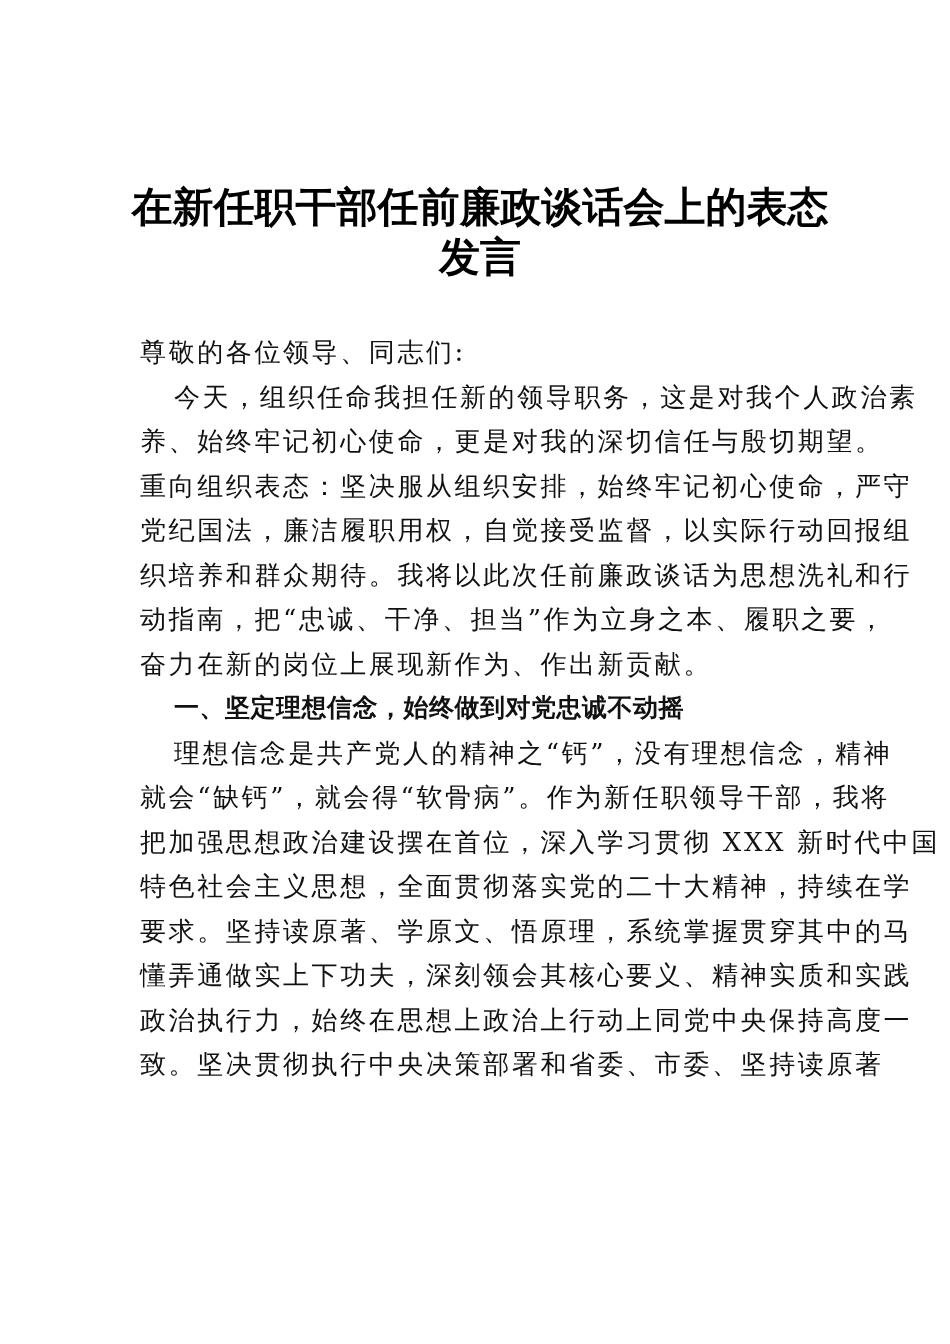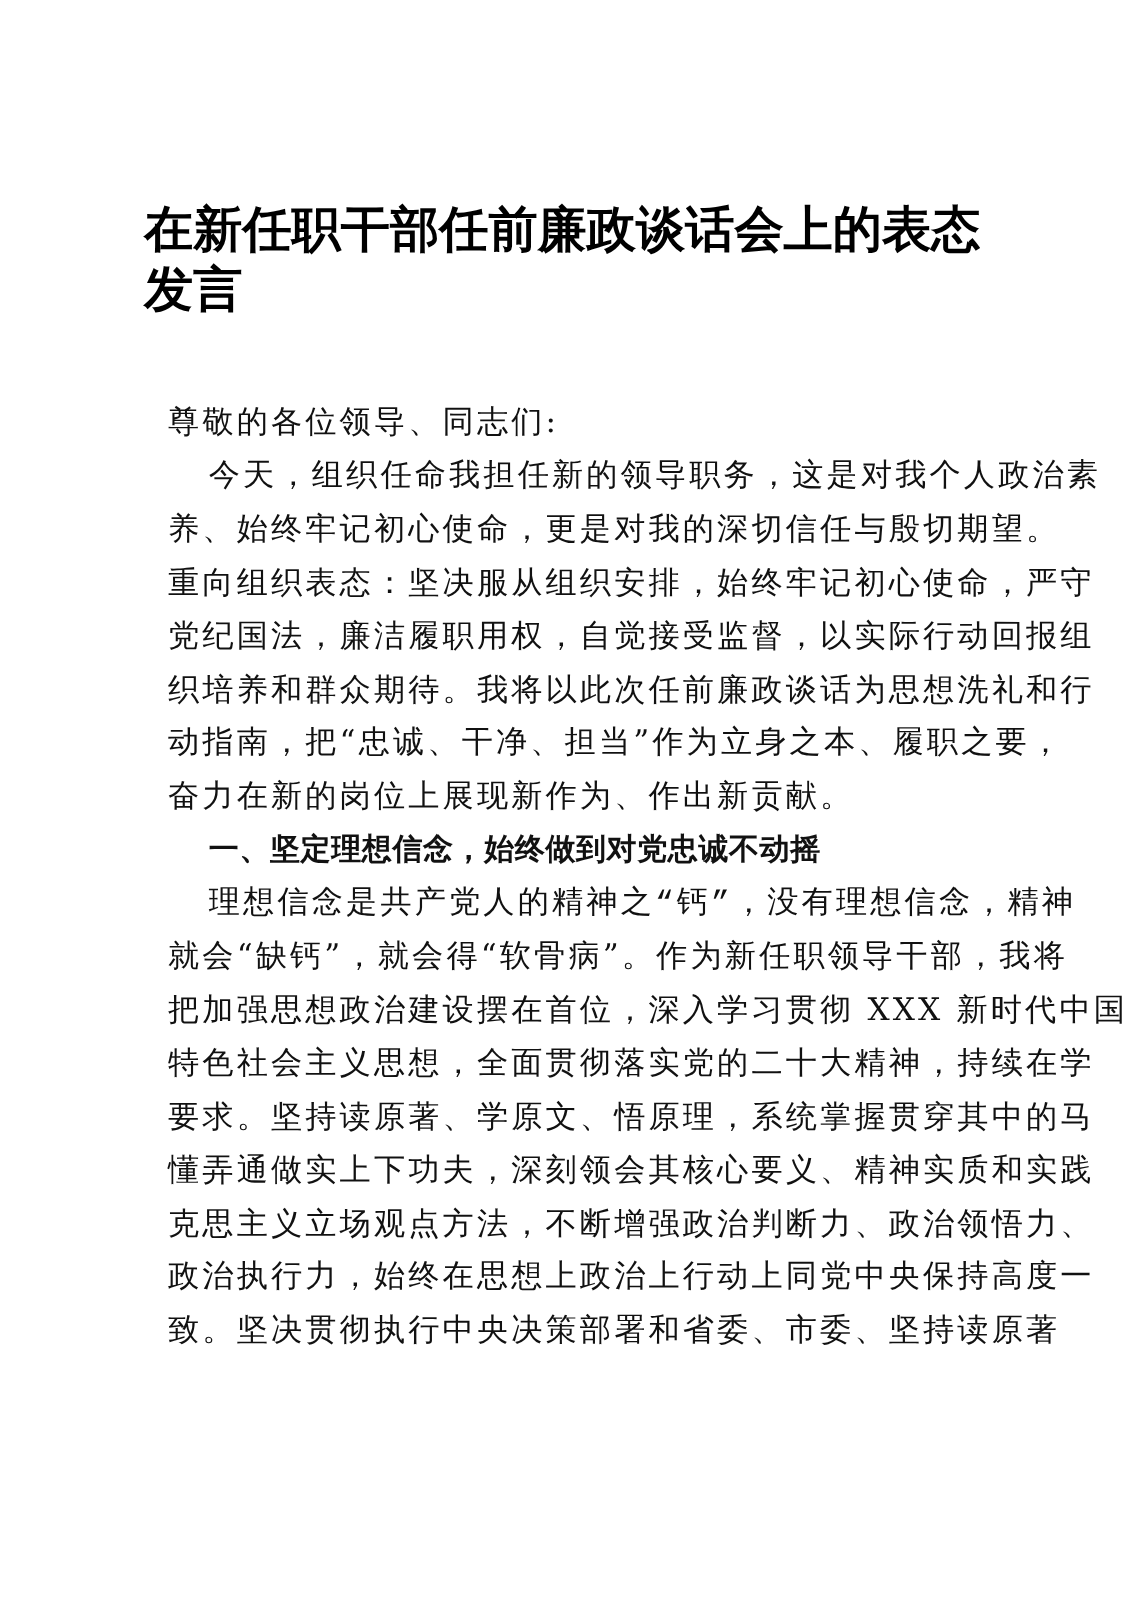--- a/index.html
+++ b/index.html
@@ -1,31 +1,31 @@
 <!DOCTYPE html>
 <html><head>
 <meta charset="utf-8">
 <style>
   html, body { margin: 0; padding: 0; background: #ffffff; }
   body { width: 950px; height: 1344px; position: relative; overflow: hidden; }
   .page { position: absolute; left: 0; top: 0; width: 950px; height: 1344px; background: #ffffff; color: #111111; }
   .title {
-    position: absolute; left: 120px; width: 720px; top: 166px;
-    text-align: left;
+    position: absolute; left: 120px; width: 720px; top: 182px;
+    text-align: center;
     font-family: "DejaVu Sans", "Liberation Sans", sans-serif;
     font-weight: bold; font-size: 41px; line-height: 50px; color: #000000;
     letter-spacing: 0px;
   }
   .body-text {
     position: absolute; left: 128px; top: 330px; width: 704px;
     font-family: "DejaVu Serif", "Liberation Serif", serif;
     font-size: 26px; line-height: 44.5px; color: #111111; margin-left: 12px;
   }
   .line { white-space: nowrap; height: 44.5px; overflow: visible; letter-spacing: 2.6px; }
-  .indent { padding-left: 34px; font-family: Liberation Mono, monospace; }
+  .indent { padding-left: 34px; }
   .heading {
     font-family: "DejaVu Sans", "Liberation Sans", sans-serif;
     font-weight: bold; letter-spacing: 0.5px; font-size: 25px;
   }
 </style>
 </head>
 <body>
 
 <div class="page">
   <div class="title">
@@ -48,18 +48,17 @@
 
     <div class="line indent heading">一、坚定理想信念，始终做到对党忠诚不动摇</div>
 
     <div>
       <div class="line indent">理想信念是共产党人的精神之“钙”，没有理想信念，精神</div>
       <div class="line">就会“缺钙”，就会得“软骨病”。作为新任职领导干部，我将</div>
       <div class="line">把加强思想政治建设摆在首位，深入学习贯彻 XXX 新时代中国</div>
       <div class="line">特色社会主义思想，全面贯彻落实党的二十大精神，持续在学</div>
       <div class="line">要求。坚持读原著、学原文、悟原理，系统掌握贯穿其中的马</div>
       <div class="line">懂弄通做实上下功夫，深刻领会其核心要义、精神实质和实践</div>
-      <div class="line">克思主义立场观点方法，不断增强政治判断力、政治领悟力、</div>
       <div class="line">政治执行力，始终在思想上政治上行动上同党中央保持高度一</div>
       <div class="line">致。坚决贯彻执行中央决策部署和省委、市委、坚持读原著</div>
     </div>
   </div>
 </div>
 
 </body></html>

